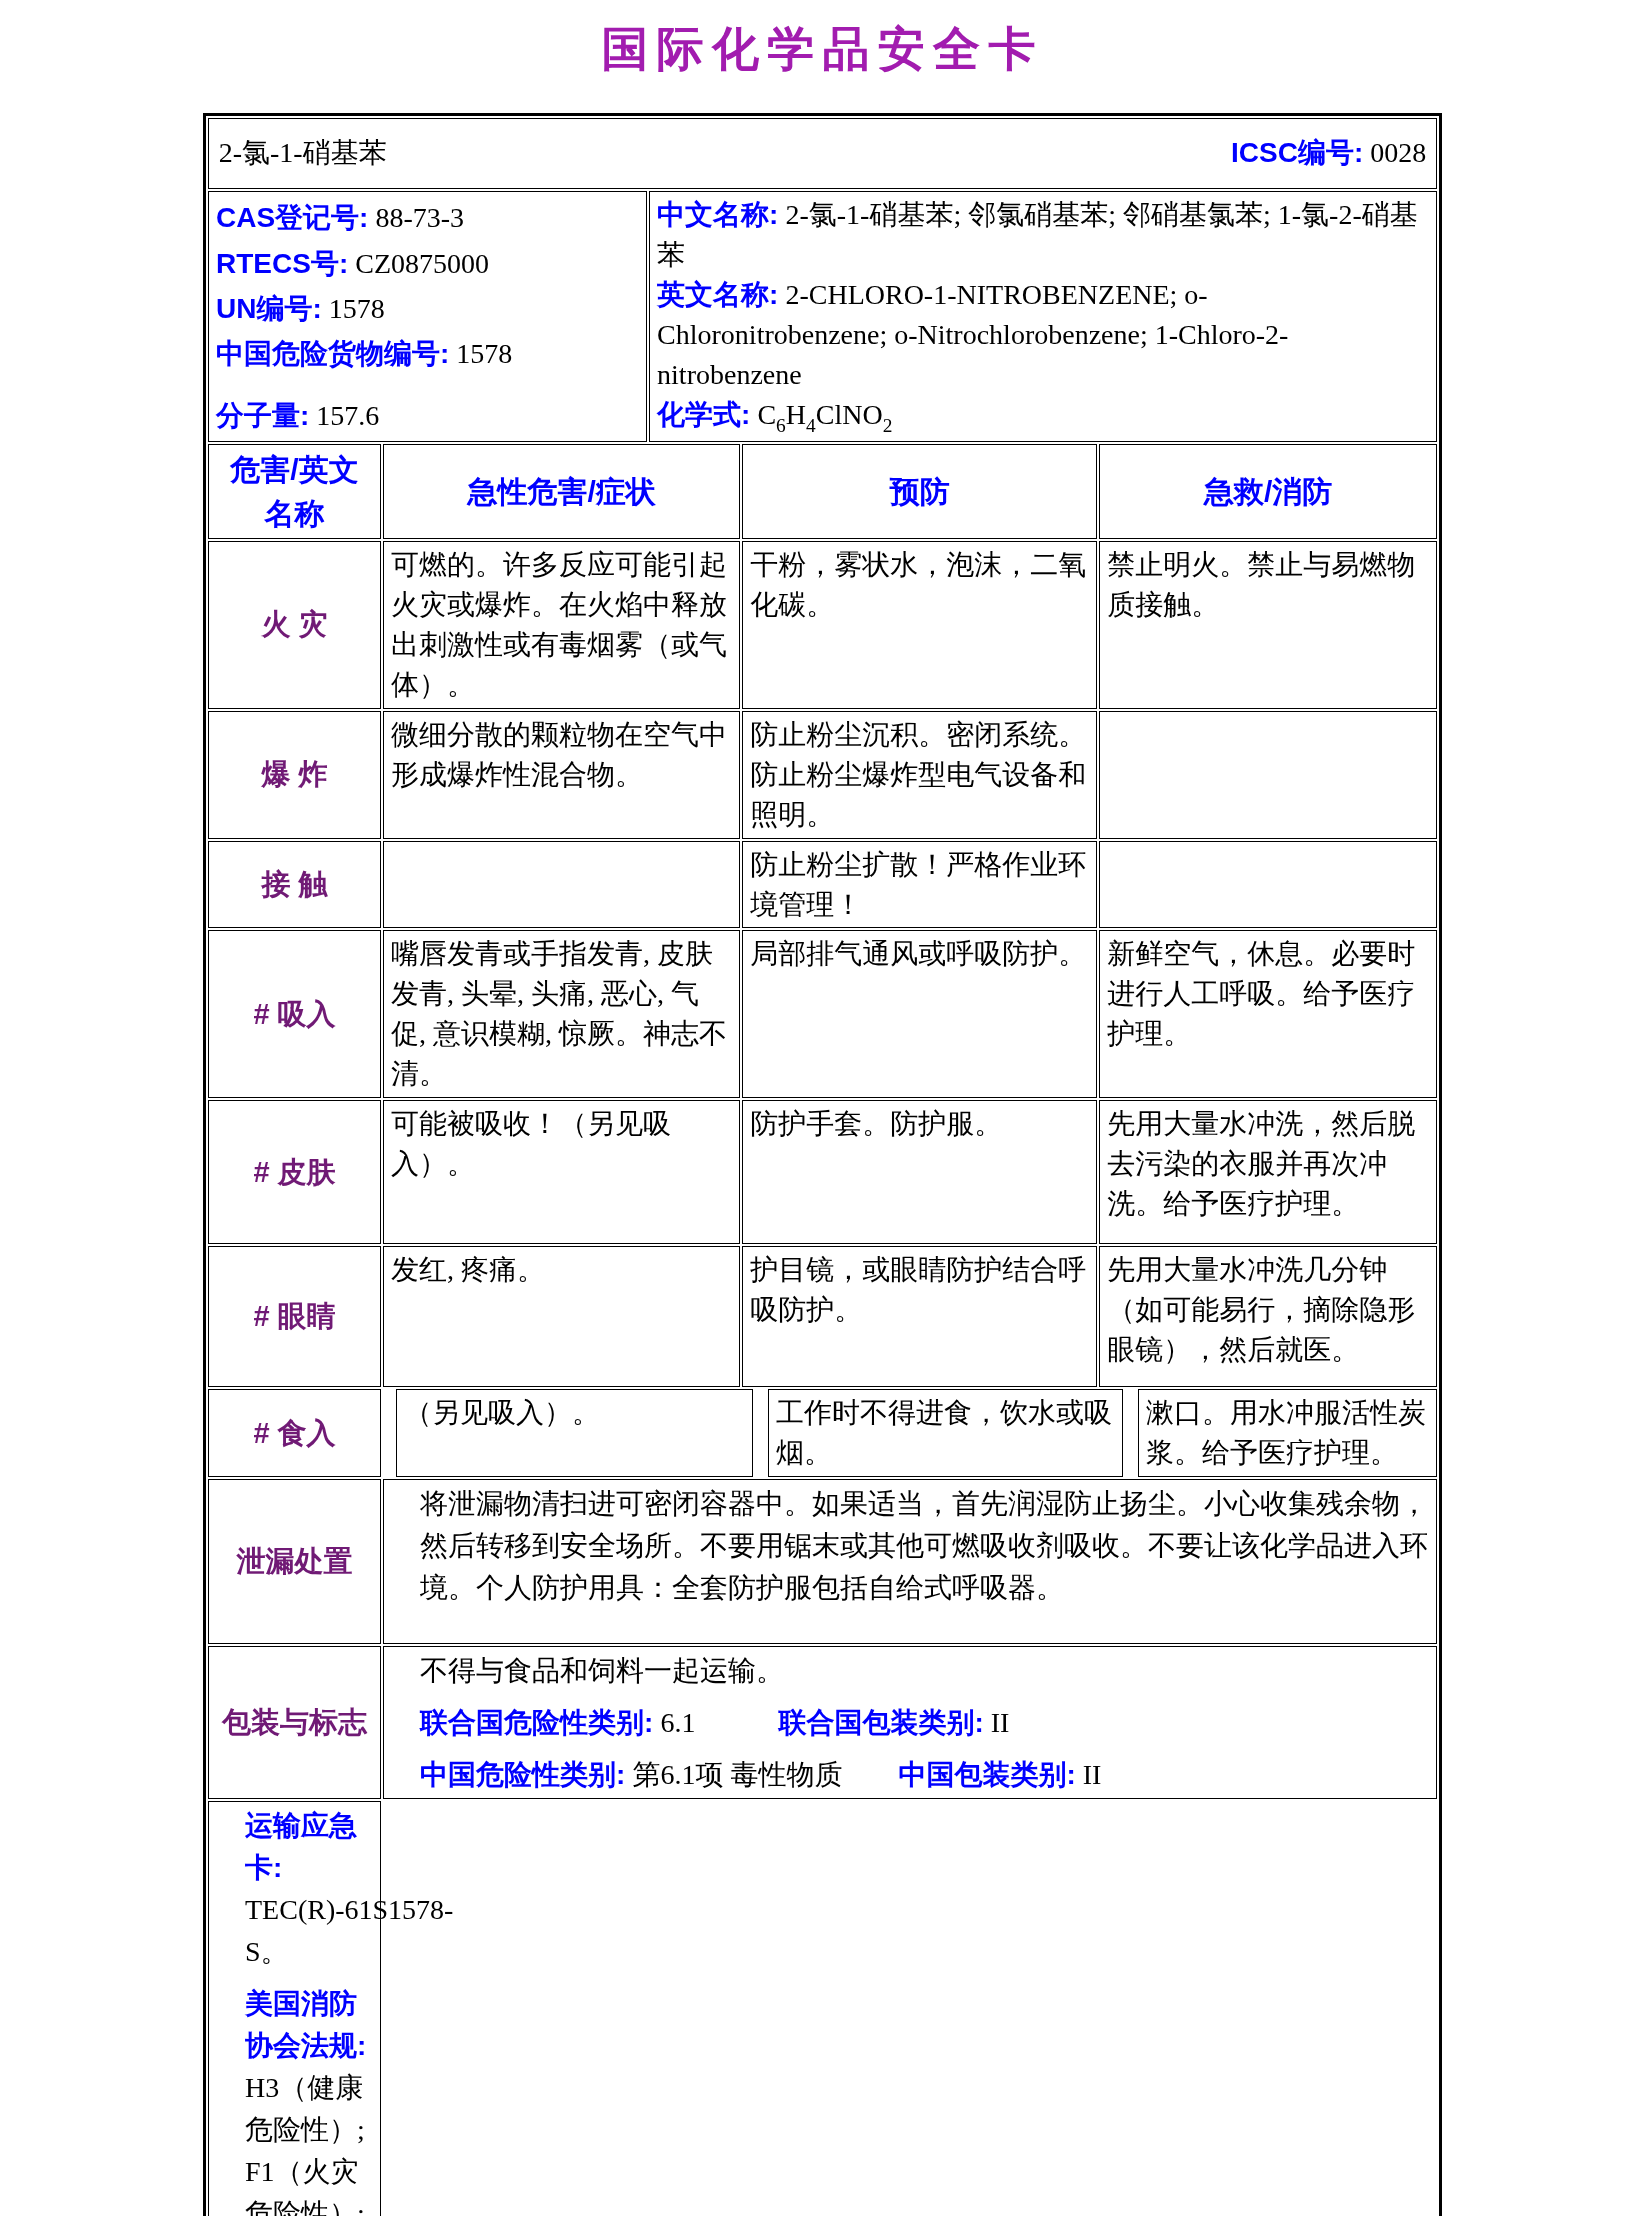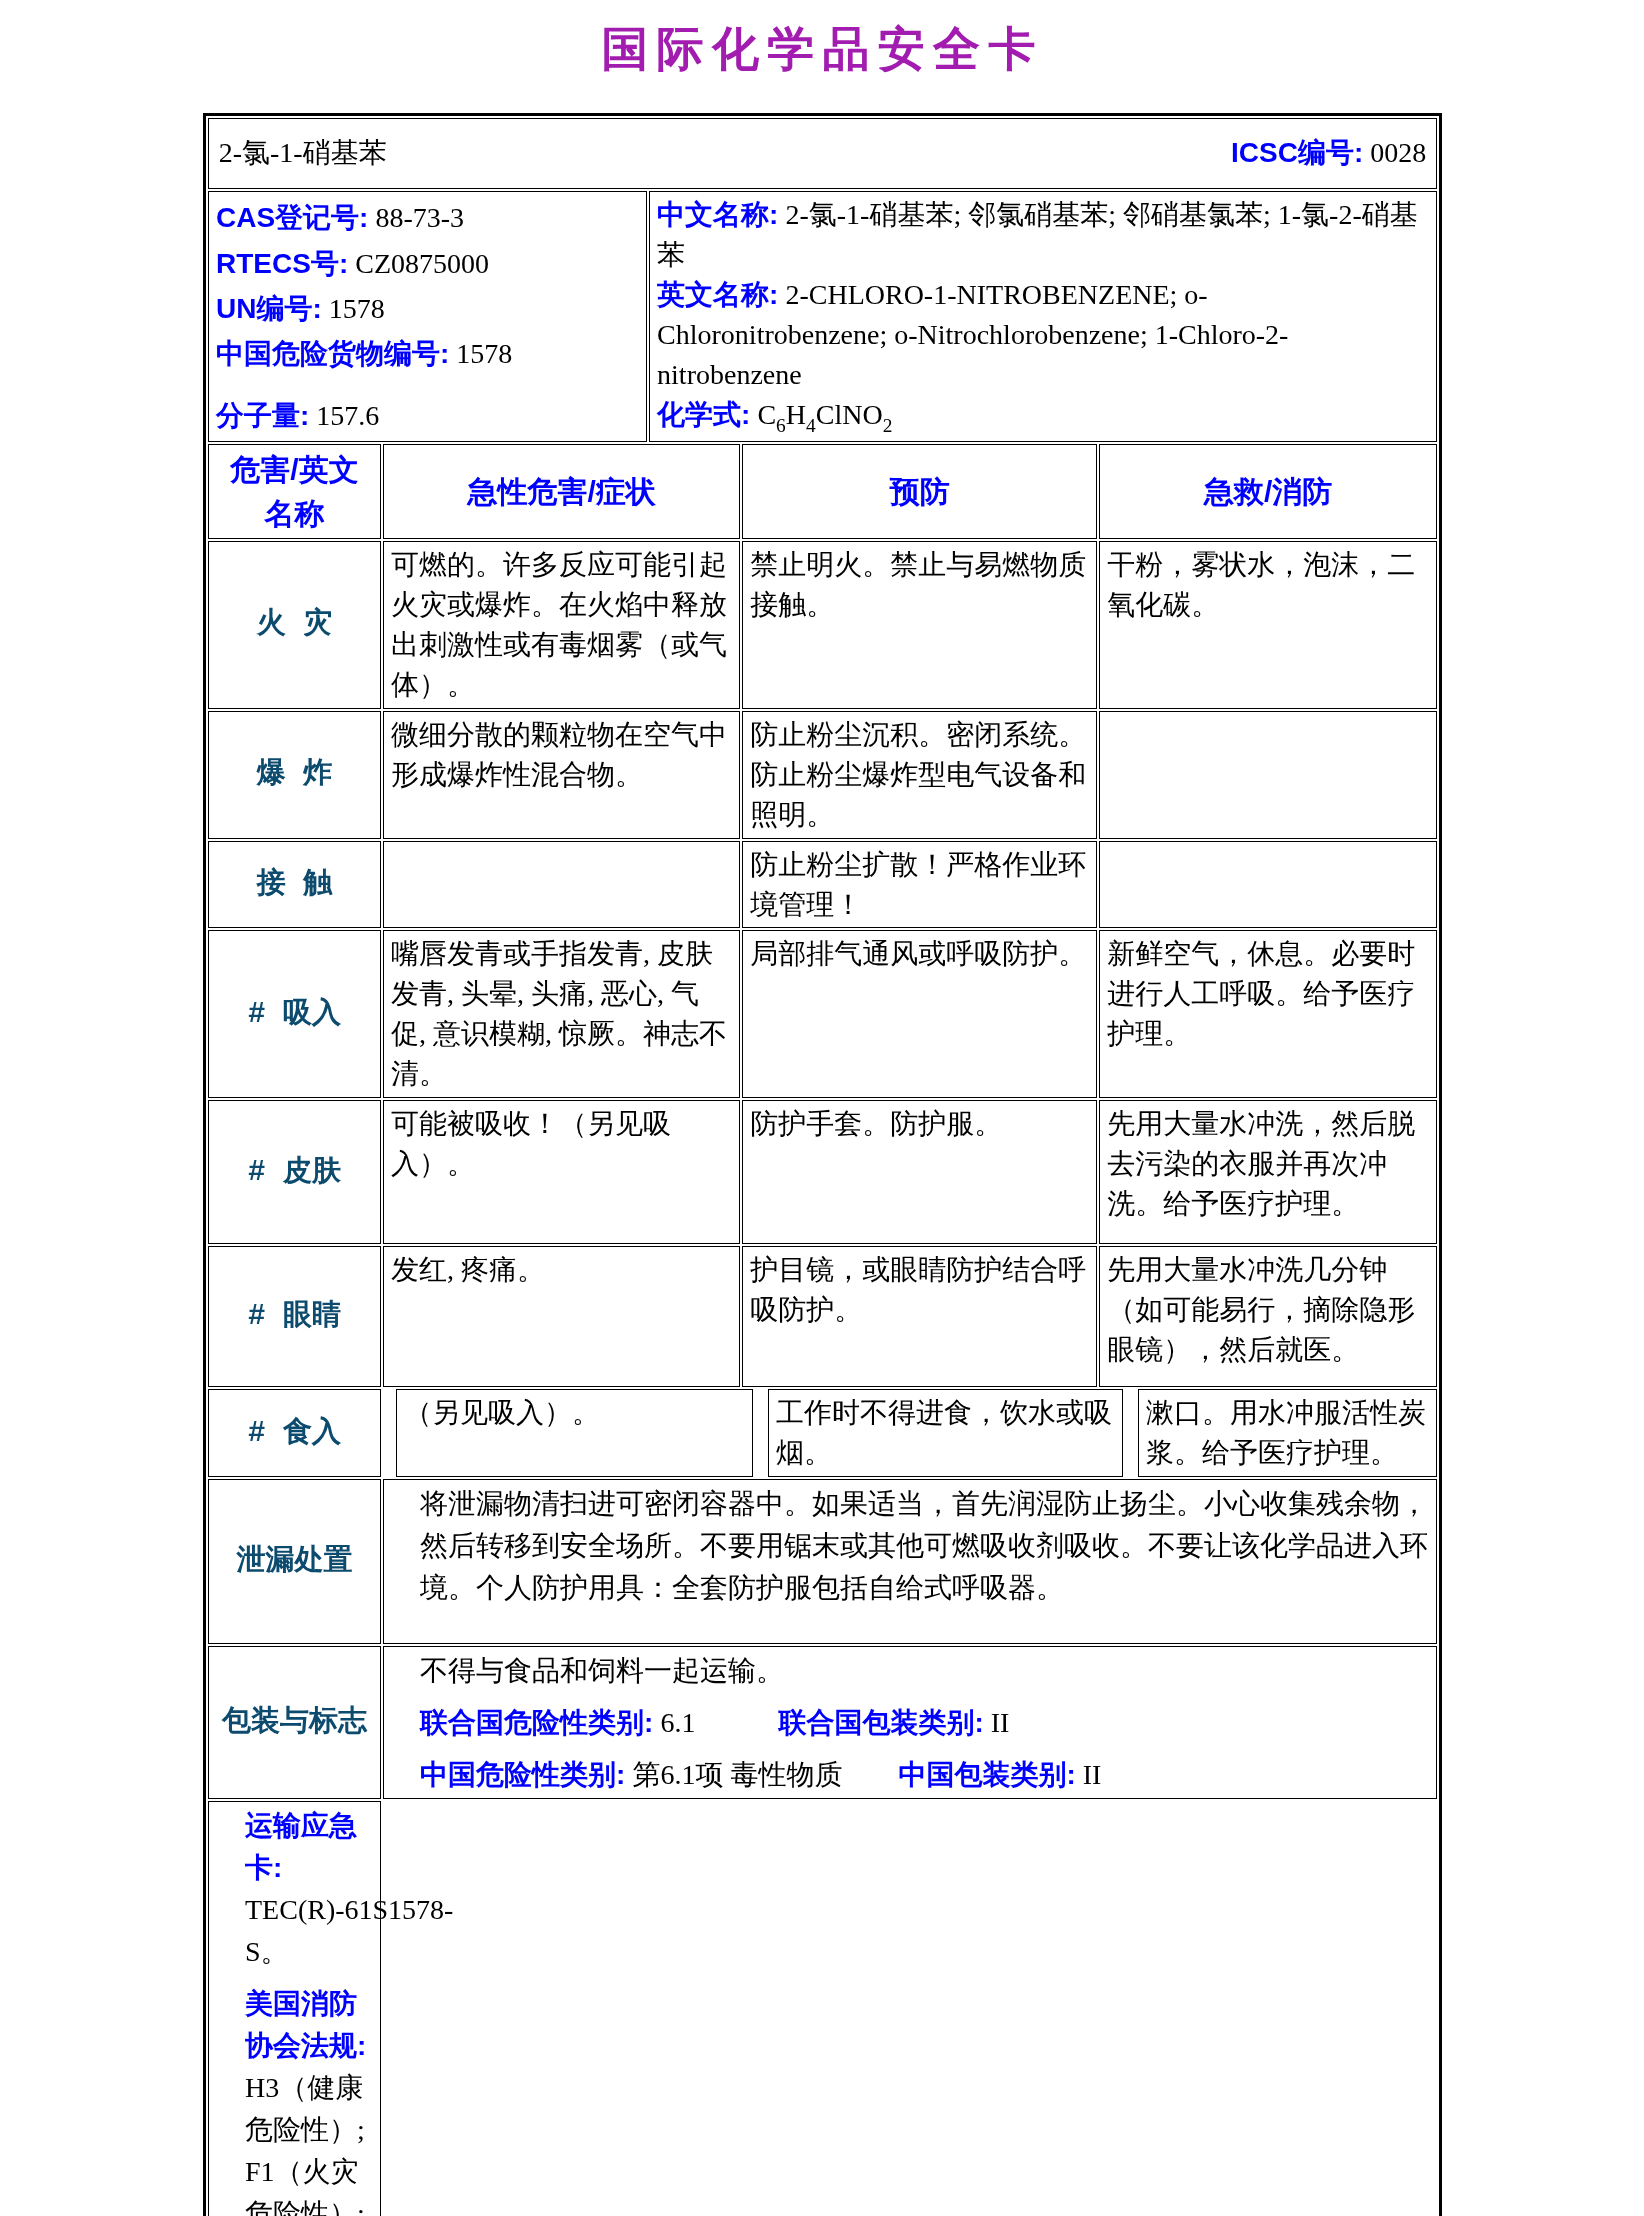--- a/index.html
+++ b/index.html
@@ -52,23 +52,23 @@
     display: flex;
     justify-content: space-between;
     align-items: center;
     min-height: 64px;
     padding: 2.8px 9.7px;
   }
   .type-cell {
     display: flex;
     align-items: center;
     justify-content: center;
-    color: #0c4a6e;
-    font-weight: bold;
-    font-family: Liberation Mono, monospace;
+    color: #701a75;
+    font-weight: bold;
+    font-family: Liberation Sans, sans-serif;
     font-size: 29px;
     line-height: 1.35;
   }
   .hdr-cell {
     display: flex;
     align-items: center;
     justify-content: center;
     text-align: center;
     color: #0000ff;
     font-weight: bold;
@@ -160,22 +160,22 @@
     <div class="row r-main">
       <div class="cell hdr-cell">危害/英文名称</div>
       <div class="cell hdr-cell">急性危害/症状</div>
       <div class="cell hdr-cell">预防</div>
       <div class="cell hdr-cell">急救/消防</div>
     </div>
 
     <div class="row r-main h-fire">
       <div class="cell type-cell">火 灾</div>
       <div class="cell">可燃的。许多反应可能引起火灾或爆炸。在火焰中释放出刺激性或有毒烟雾（或气体）。</div>
+      <div class="cell">干粉，雾状水，泡沫，二氧化碳。</div>
       <div class="cell">禁止明火。禁止与易燃物质接触。</div>
-      <div class="cell">干粉，雾状水，泡沫，二氧化碳。</div>
     </div>
 
     <div class="row r-main h-expl">
       <div class="cell type-cell">爆 炸</div>
       <div class="cell">微细分散的颗粒物在空气中形成爆炸性混合物。</div>
       <div class="cell">防止粉尘沉积。密闭系统。防止粉尘爆炸型电气设备和照明。</div>
       <div class="cell"></div>
     </div>
 
     <div class="row r-main h-cont">

